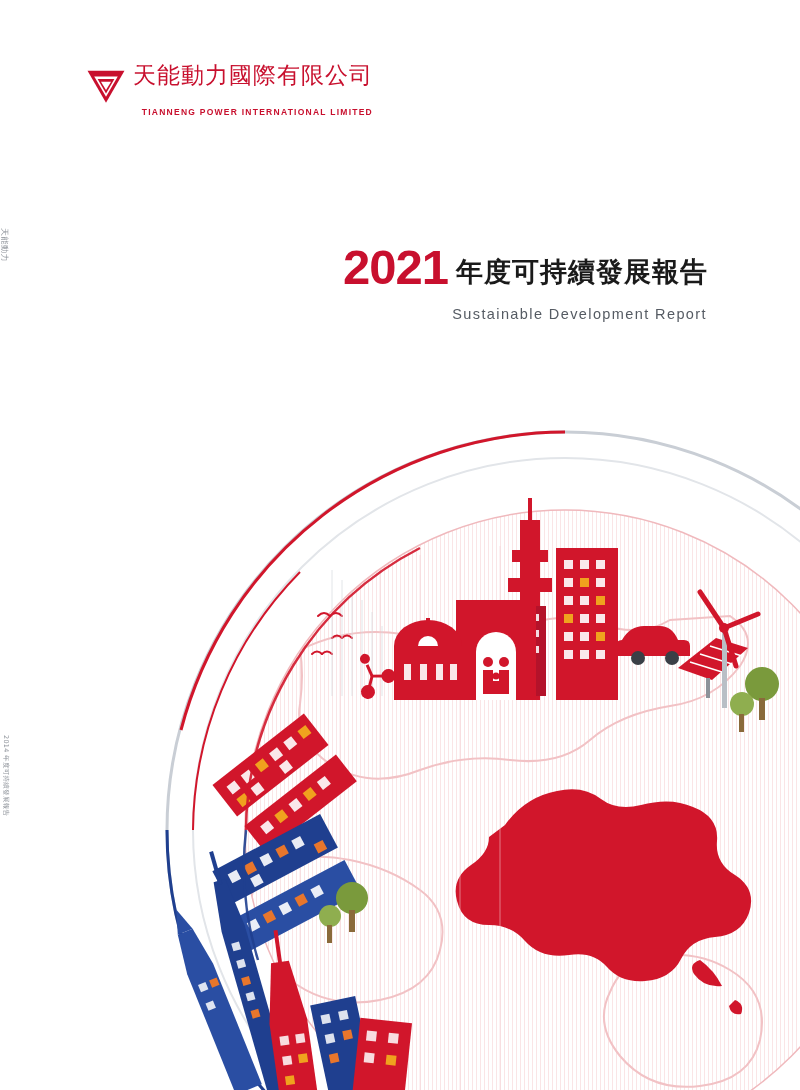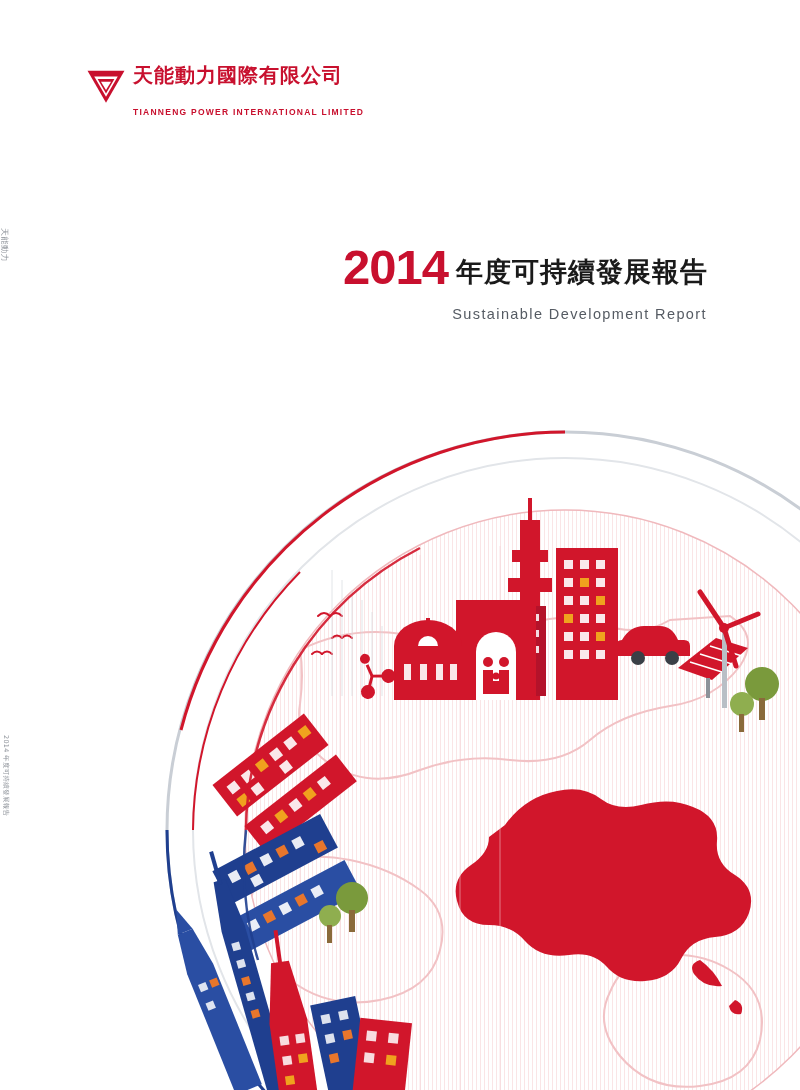--- a/index.html
+++ b/index.html
@@ -32,22 +32,22 @@
     margin-right: 6px;
     margin-top: 2px;
   }
   #logo-text {
     display: flex;
     flex-direction: column;
     justify-content: flex-start;
   }
   #company-name-cn {
     font-family: "DejaVu Sans", "Liberation Sans", sans-serif;
-    font-size: 20px;
-    font-weight: bold;
+    font-size: 23px;
+    font-weight: normal;
     color: #c8102e;
     letter-spacing: 1px;
     line-height: 26px;
     white-space: nowrap;
   }
   #company-name-en {
     font-family: "Liberation Sans", sans-serif;
     font-size: 8.5px;
     font-weight: bold;
     color: #c8102e;
@@ -140,21 +140,21 @@
       <path d="M38 42 L62 42 L50 62 Z" fill="#ffffff"></path>
     </svg>
     <div id="logo-text">
       <div id="company-name-cn">天能動力國際有限公司</div>
       <div id="company-name-en">TIANNENG POWER INTERNATIONAL LIMITED</div>
     </div>
   </div>
 
   <div id="title-block">
     <div id="title-row">
-      <div id="title-year">2014</div>
+      <div id="title-year">2021</div>
       <div id="title-cn">年度可持續發展報告</div>
     </div>
     <div id="title-en">Sustainable Development Report</div>
   </div>
 
   <div class="spine-text" id="spine-top">天能動力</div>
   <div class="spine-text" id="spine-bottom">2014 年度可持續發展報告</div>
 
   <svg id="artwork" viewBox="0 0 800 690">
     <defs>

